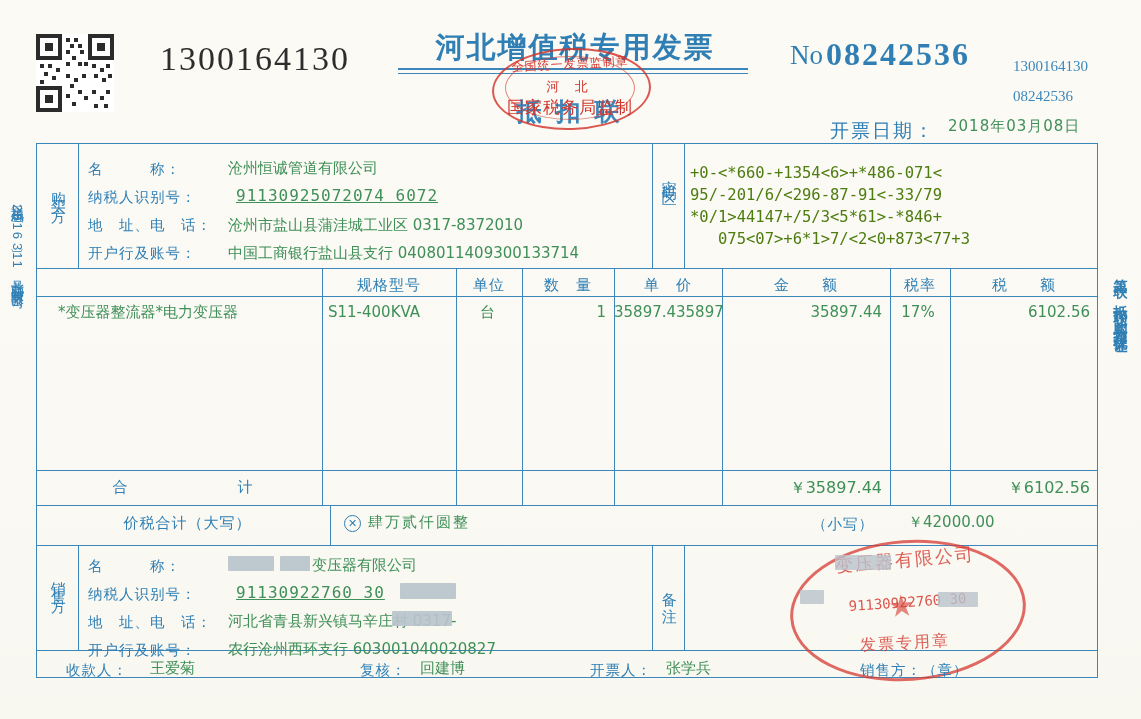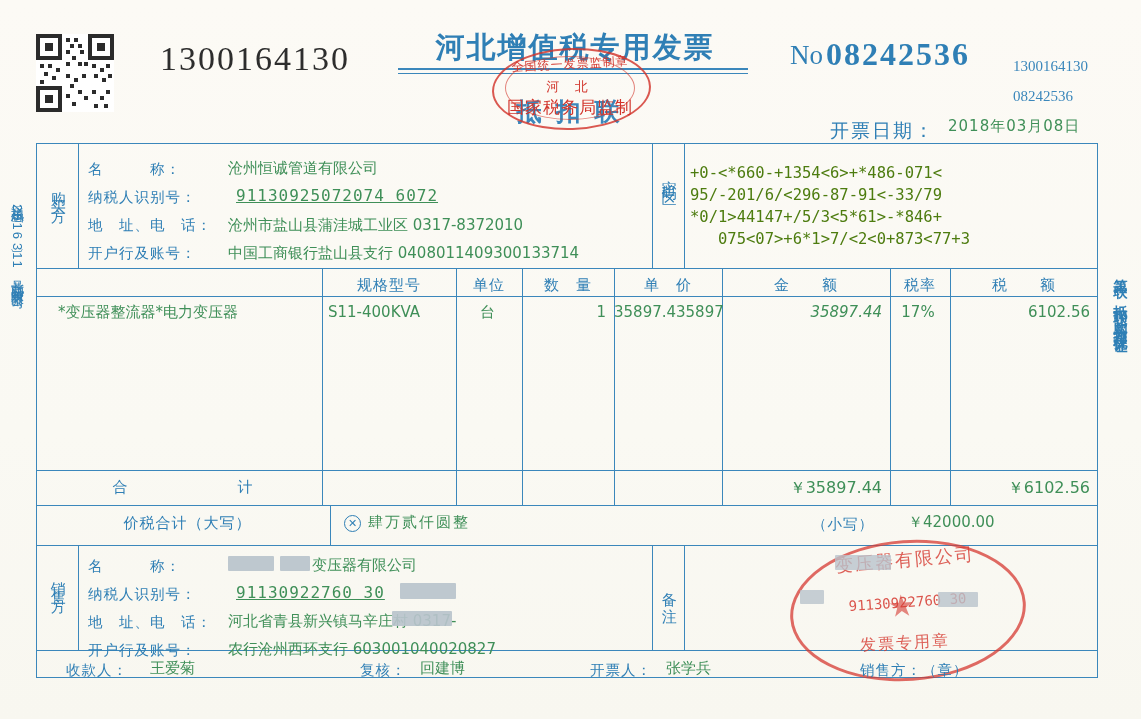--- a/index.html
+++ b/index.html
@@ -478,21 +478,21 @@
   <div class="colhead" style="left:614px; top:276px; width:108px;">单　价</div>
   <div class="colhead" style="left:722px; top:276px; width:168px;">金　　额</div>
   <div class="colhead" style="left:890px; top:276px; width:60px;">税率</div>
   <div class="colhead" style="left:950px; top:276px; width:148px;">税　　额</div>
 
   <div class="item-name" style="left:58px; top:303px;">*变压器整流器*电力变压器</div>
   <div class="item-name" style="left:328px; top:303px;">S11-400KVA</div>
   <div class="item-name" style="left:480px; top:303px;">台</div>
   <div class="num" style="left:522px; top:303px; width:84px;">1</div>
   <div class="num" style="left:614px; top:303px; width:102px;">35897.435897</div>
-  <div class="num" style="left:722px; top:303px; width:160px;font-style:italic;">35897.44</div>
+  <div class="num" style="left:722px; top:303px; width:160px;">35897.44</div>
   <div class="num" style="left:890px; top:303px; width:56px; text-align:center;">17%</div>
   <div class="num" style="left:950px; top:303px; width:140px;">6102.56</div>
 
   <div class="colhead" style="left:60px; top:478px; width:255px; letter-spacing:10px;">合　　　　计</div>
   <div class="money-total" style="left:722px; top:478px; width:160px;">￥35897.44</div>
   <div class="money-total" style="left:950px; top:478px; width:140px;">￥6102.56</div>
 
   <div class="colhead" style="left:60px; top:514px; width:255px;">价税合计（大写）</div>
   <div class="circle-x" style="left:344px; top:515px;">✕</div>
   <div class="val" style="left:368px; top:513px; letter-spacing:2px;">肆万贰仟圆整</div>

